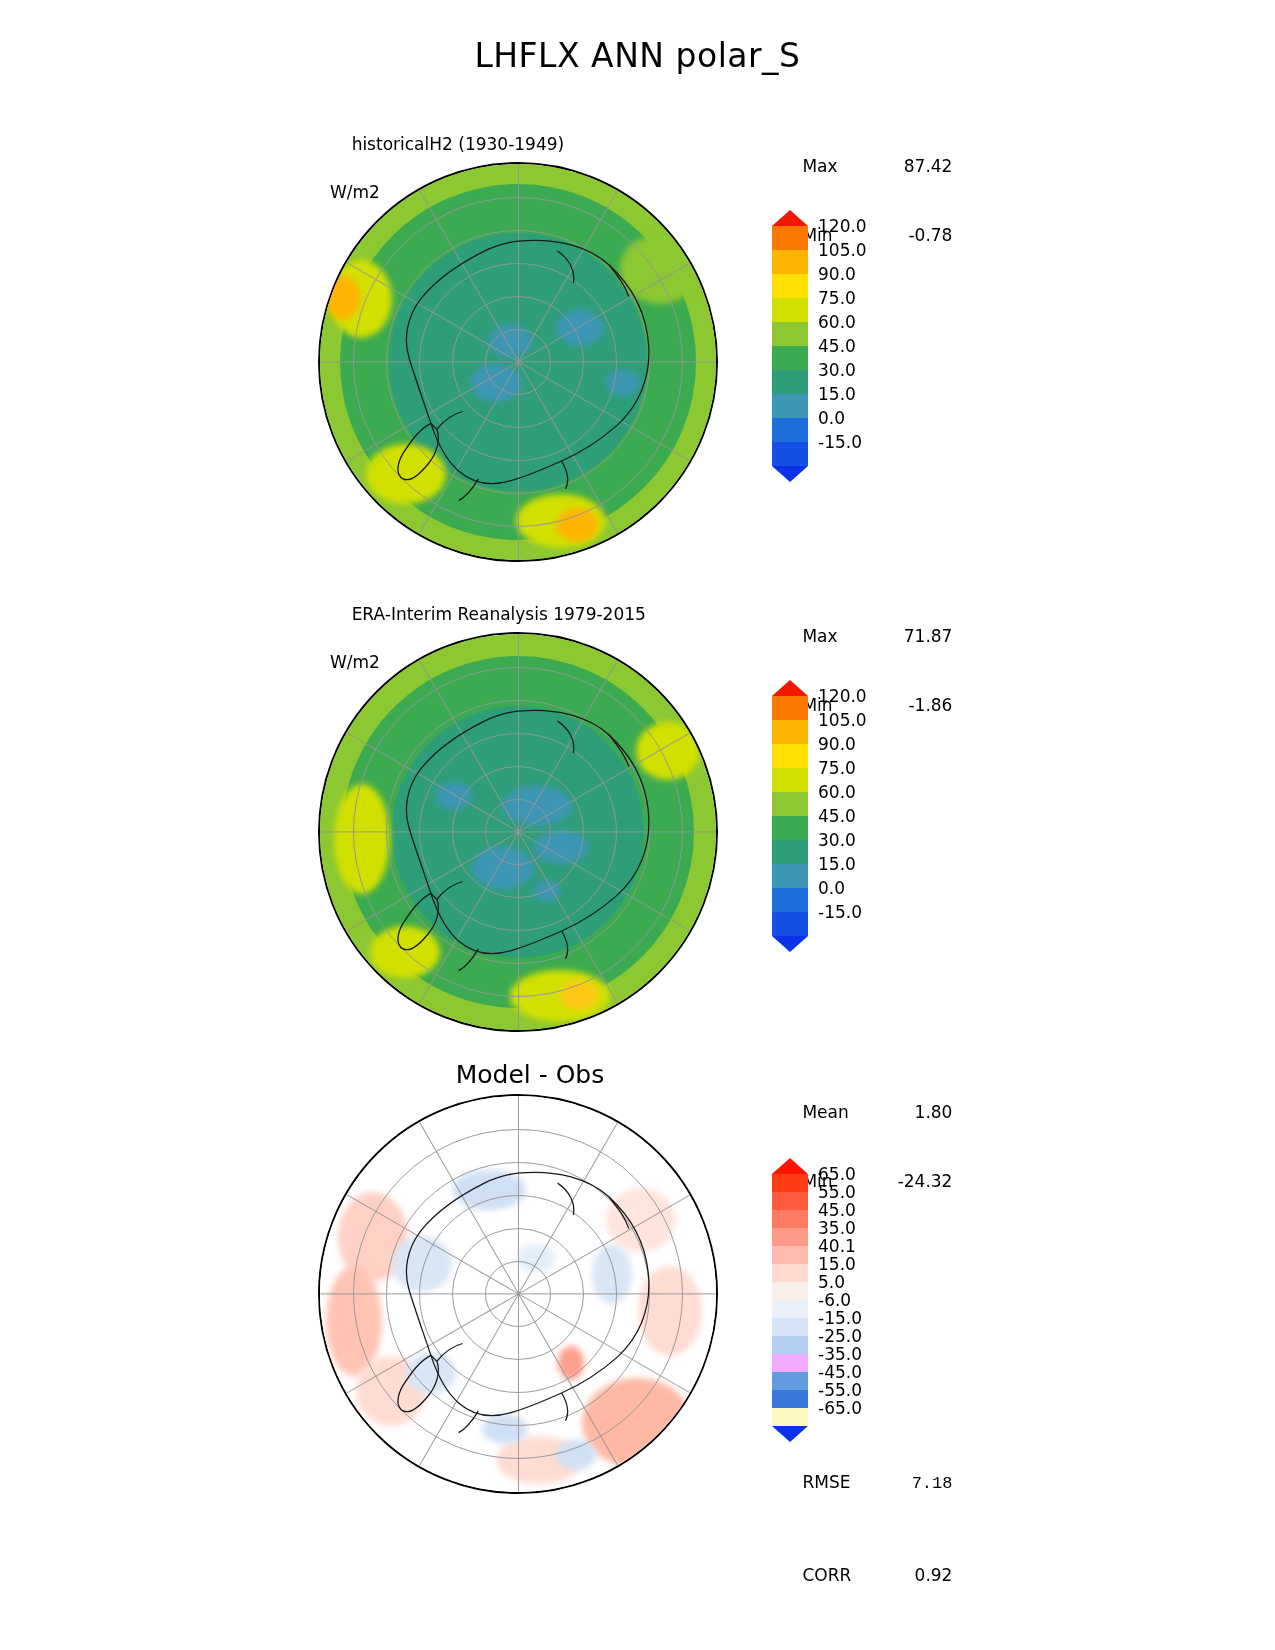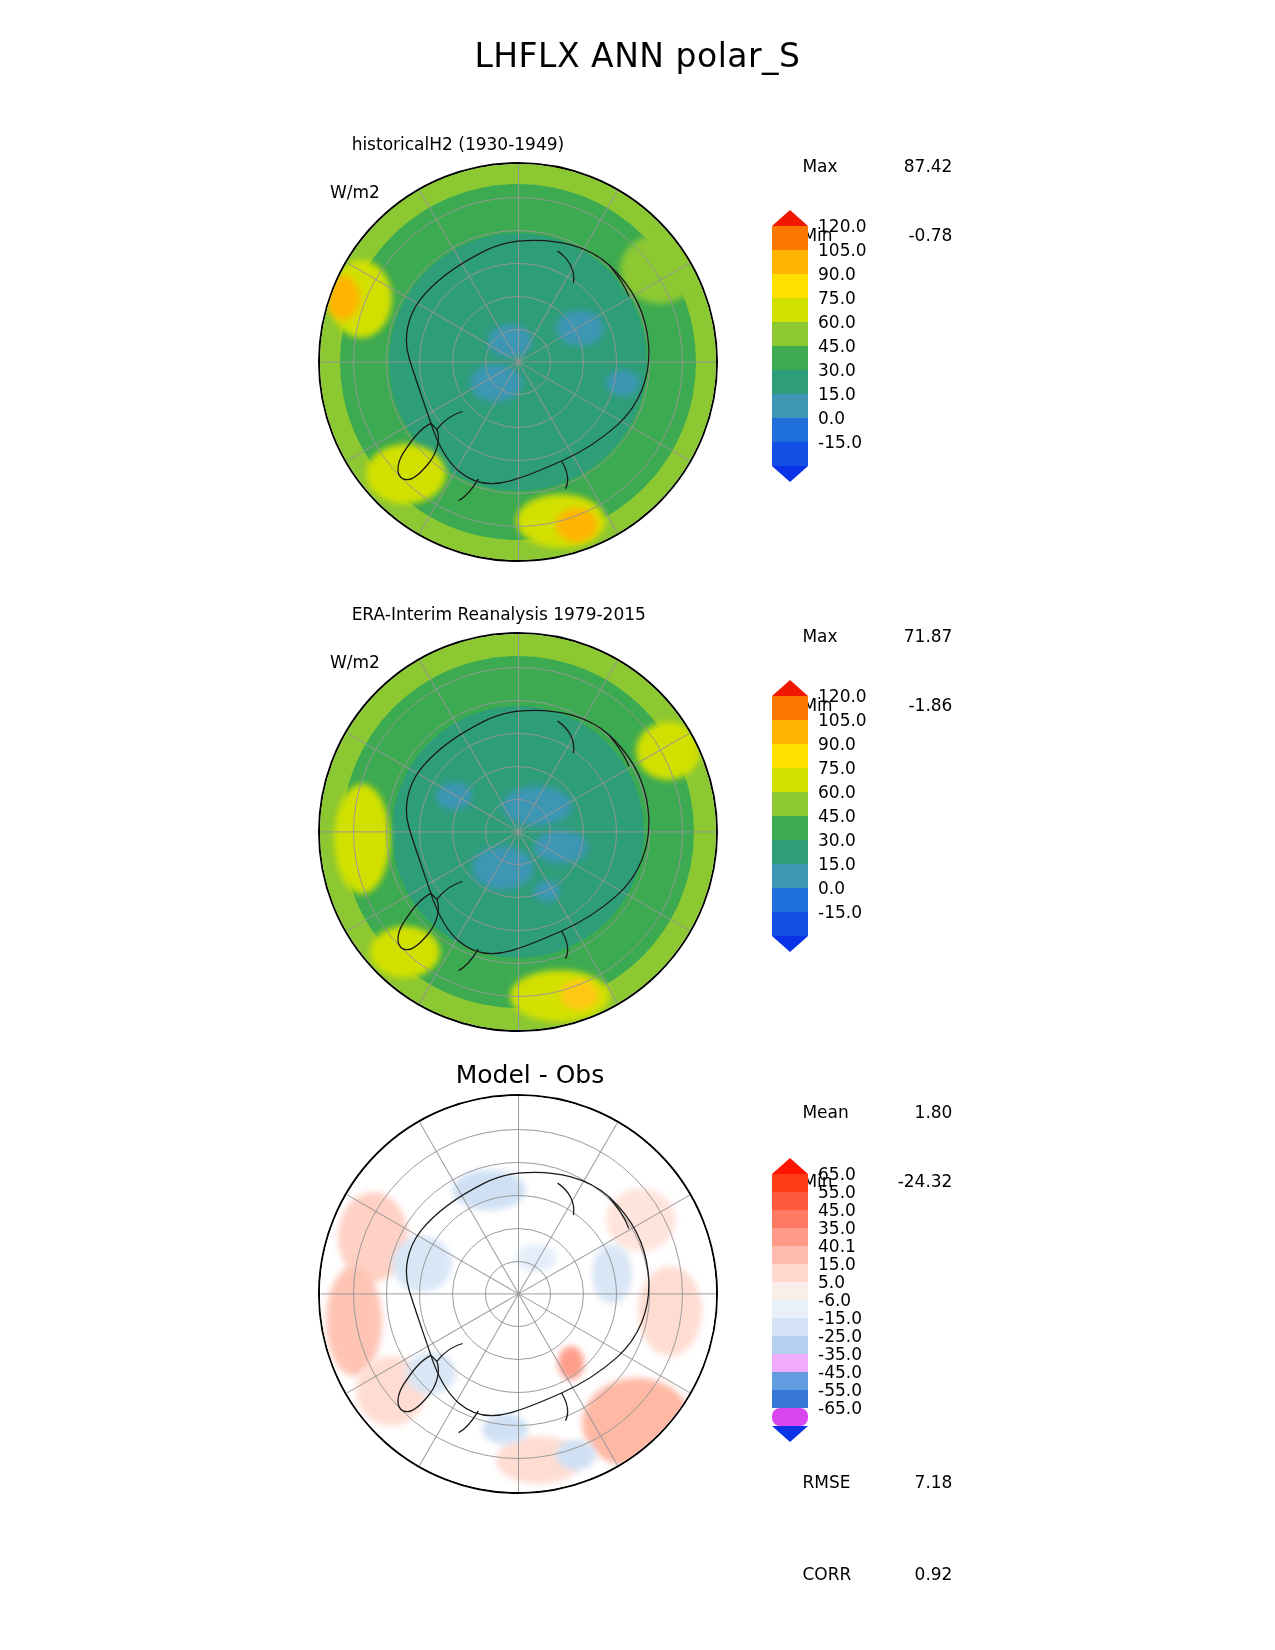--- a/index.html
+++ b/index.html
@@ -442,27 +442,27 @@
     </div>
     <div class="seg" style="height:18px;background:#f0abfc;">
       <span class="tick-label" style="top:0px;">-35.0</span>
     </div>
     <div class="seg" style="height:18px;background:#629ce0;">
       <span class="tick-label" style="top:0px;">-45.0</span>
     </div>
     <div class="seg" style="height:18px;background:#3878d8;">
       <span class="tick-label" style="top:0px;">-55.0</span>
     </div>
-    <div class="seg" style="height:18px;background:#d946ef;border-radius:8px;">
+    <div class="seg" style="height:18px;background:#fef9c3;">
       <span class="tick-label" style="top:0px;">-65.0</span>
     </div>
     <div class="arrow-dn" style="border-top-color:#0a32e6;"></div>
   </div>
 
   <div class="bottom-stats" style="left:770px; top:398px;">
     <span class="row" style="display:block;white-space:pre;">
-      <span class="lab" style="display:inline-block;width:80px;">RMSE</span><span class="val" style="display:inline-block;width:70px;text-align:right;">7.18</span>
+      <span class="lab" style="display:inline-block;width:80px;">RMSE</span><span class="val" style="display:inline-block;width:70px;text-align:right;font-family:Liberation Mono, monospace;">7.18</span>
     </span>
     <span class="row" style="display:block;white-space:pre;">
       <span class="lab" style="display:inline-block;width:80px;">CORR</span><span class="val" style="display:inline-block;width:70px;text-align:right;margin-top:23px;">0.92</span>
     </span>
   </div>
 </div>
 
 </body></html>

